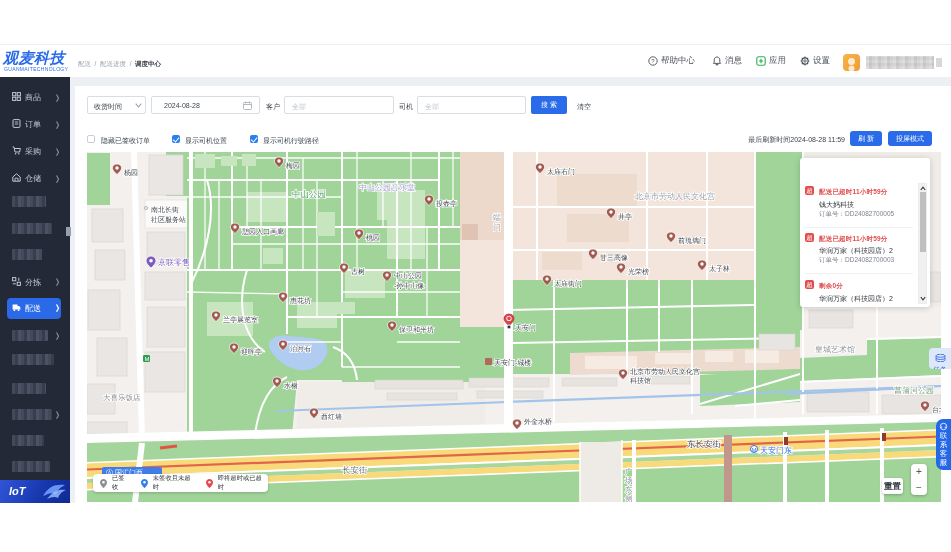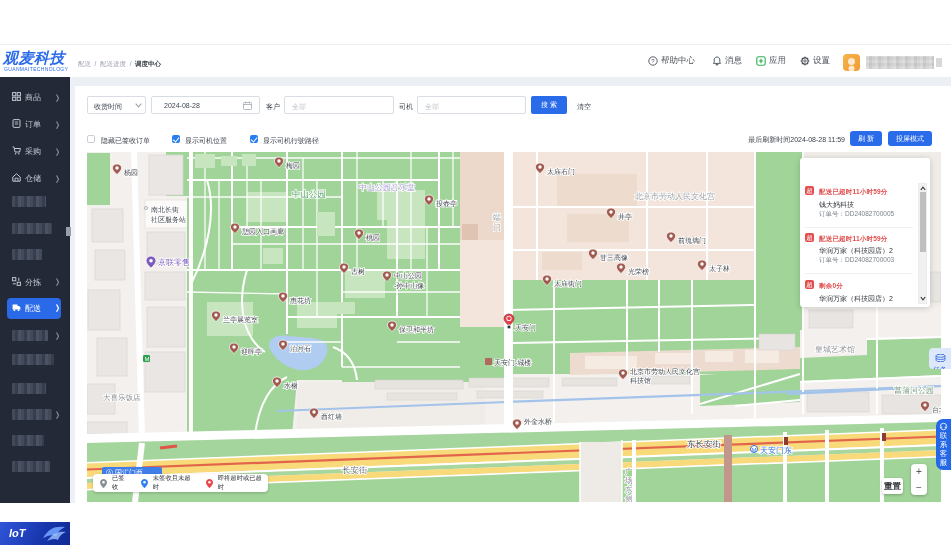--- a/index.html
+++ b/index.html
@@ -22,21 +22,21 @@
 #sidebar { position:absolute; left:0; top:77px; width:70px; height:426px; background:#232936; }
 #gutter { position:absolute; left:70px; top:77px; width:5px; height:426px; background:#edf0f4; }
 #gutter .thumb { position:absolute; left:-4px; top:150px; width:5px; height:9px; background:#9aa0ab; }
 .mi { position:absolute; left:0; width:70px; height:26px; color:#c3c9d2; font-size:8px; }
 .mi .txt { position:absolute; left:25px; top:7px; }
 .mi .chev { position:absolute; left:55px; top:8px; font-size:6px; color:#828a99; transform:scaleY(1.2); }
 .mi svg { position:absolute; left:12px; top:7px; }
 .mi.active .hl { position:absolute; left:7px; top:1.5px; width:54px; height:21px; background:#2a6ae9; border-radius:4px; }
 .mi.active .txt,.mi.active .chev { color:#fff; z-index:2; }
 .mi.active svg { z-index:2; }
-#iot { position:absolute; left:0; top:480px; width:70px; height:23px; background:linear-gradient(115deg,#2f55d8 0%,#1736ad 60%,#102a91 100%); overflow:hidden;margin-top:42px; }
+#iot { position:absolute; left:0; top:480px; width:70px; height:23px; background:linear-gradient(115deg,#2f55d8 0%,#1736ad 60%,#102a91 100%); overflow:hidden; }
 #iot .t { position:absolute; left:9px; top:5px; color:#fff; font-size:11px; font-weight:bold; font-style:italic; }
 
 #mainstrip { position:absolute; left:75px; top:77px; width:876px; height:9px; background:#ecf0f5; }
 #card { position:absolute; left:80px; top:86px; width:866px; height:421px; background:#fff; border-radius:3px; }
 
 .inp { position:absolute; top:96px; height:18px; border:1px solid #d8dce3; border-radius:2px; background:#fff; font-size:7px; color:#3f4651; }
 .lab { position:absolute; top:102px; font-size:7px; color:#3f4651; white-space:nowrap; }
 .ph { color:#c0c5cd; }
 .btn { position:absolute; background:#2a6be9; color:#fff; border-radius:2px; font-size:7px; text-align:center; }
 .cb { position:absolute; width:8px; height:8px; border-radius:2px; }

